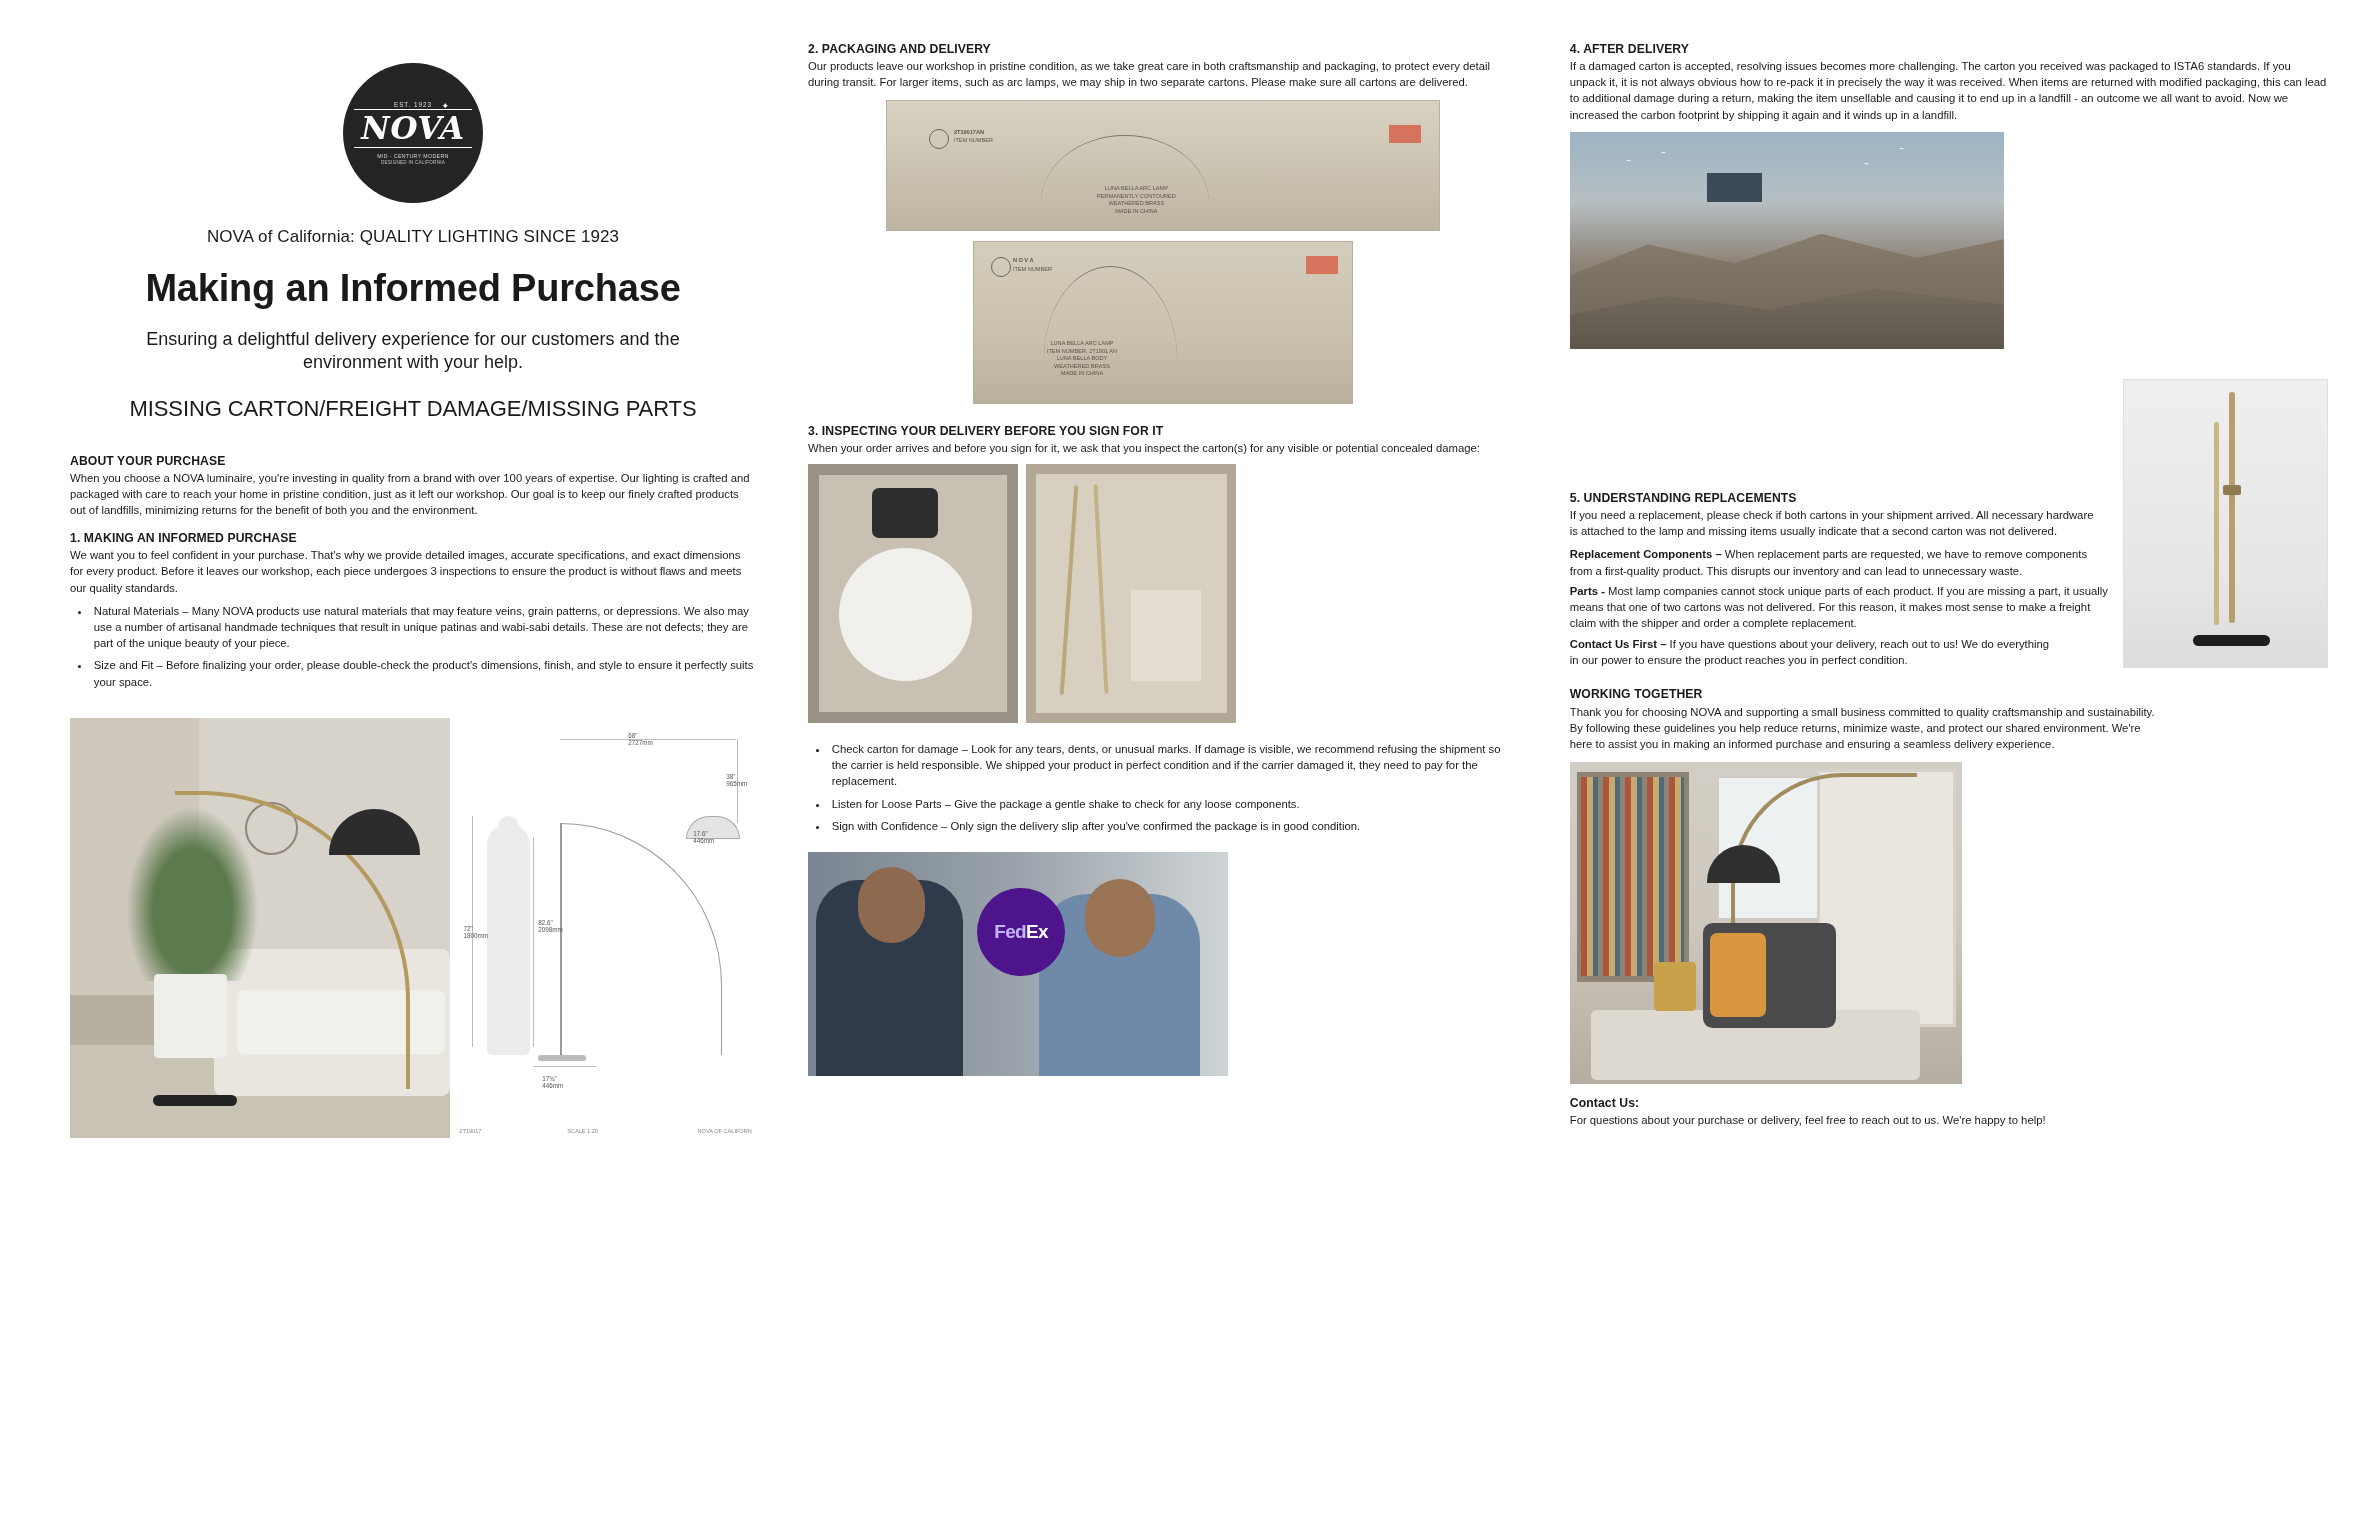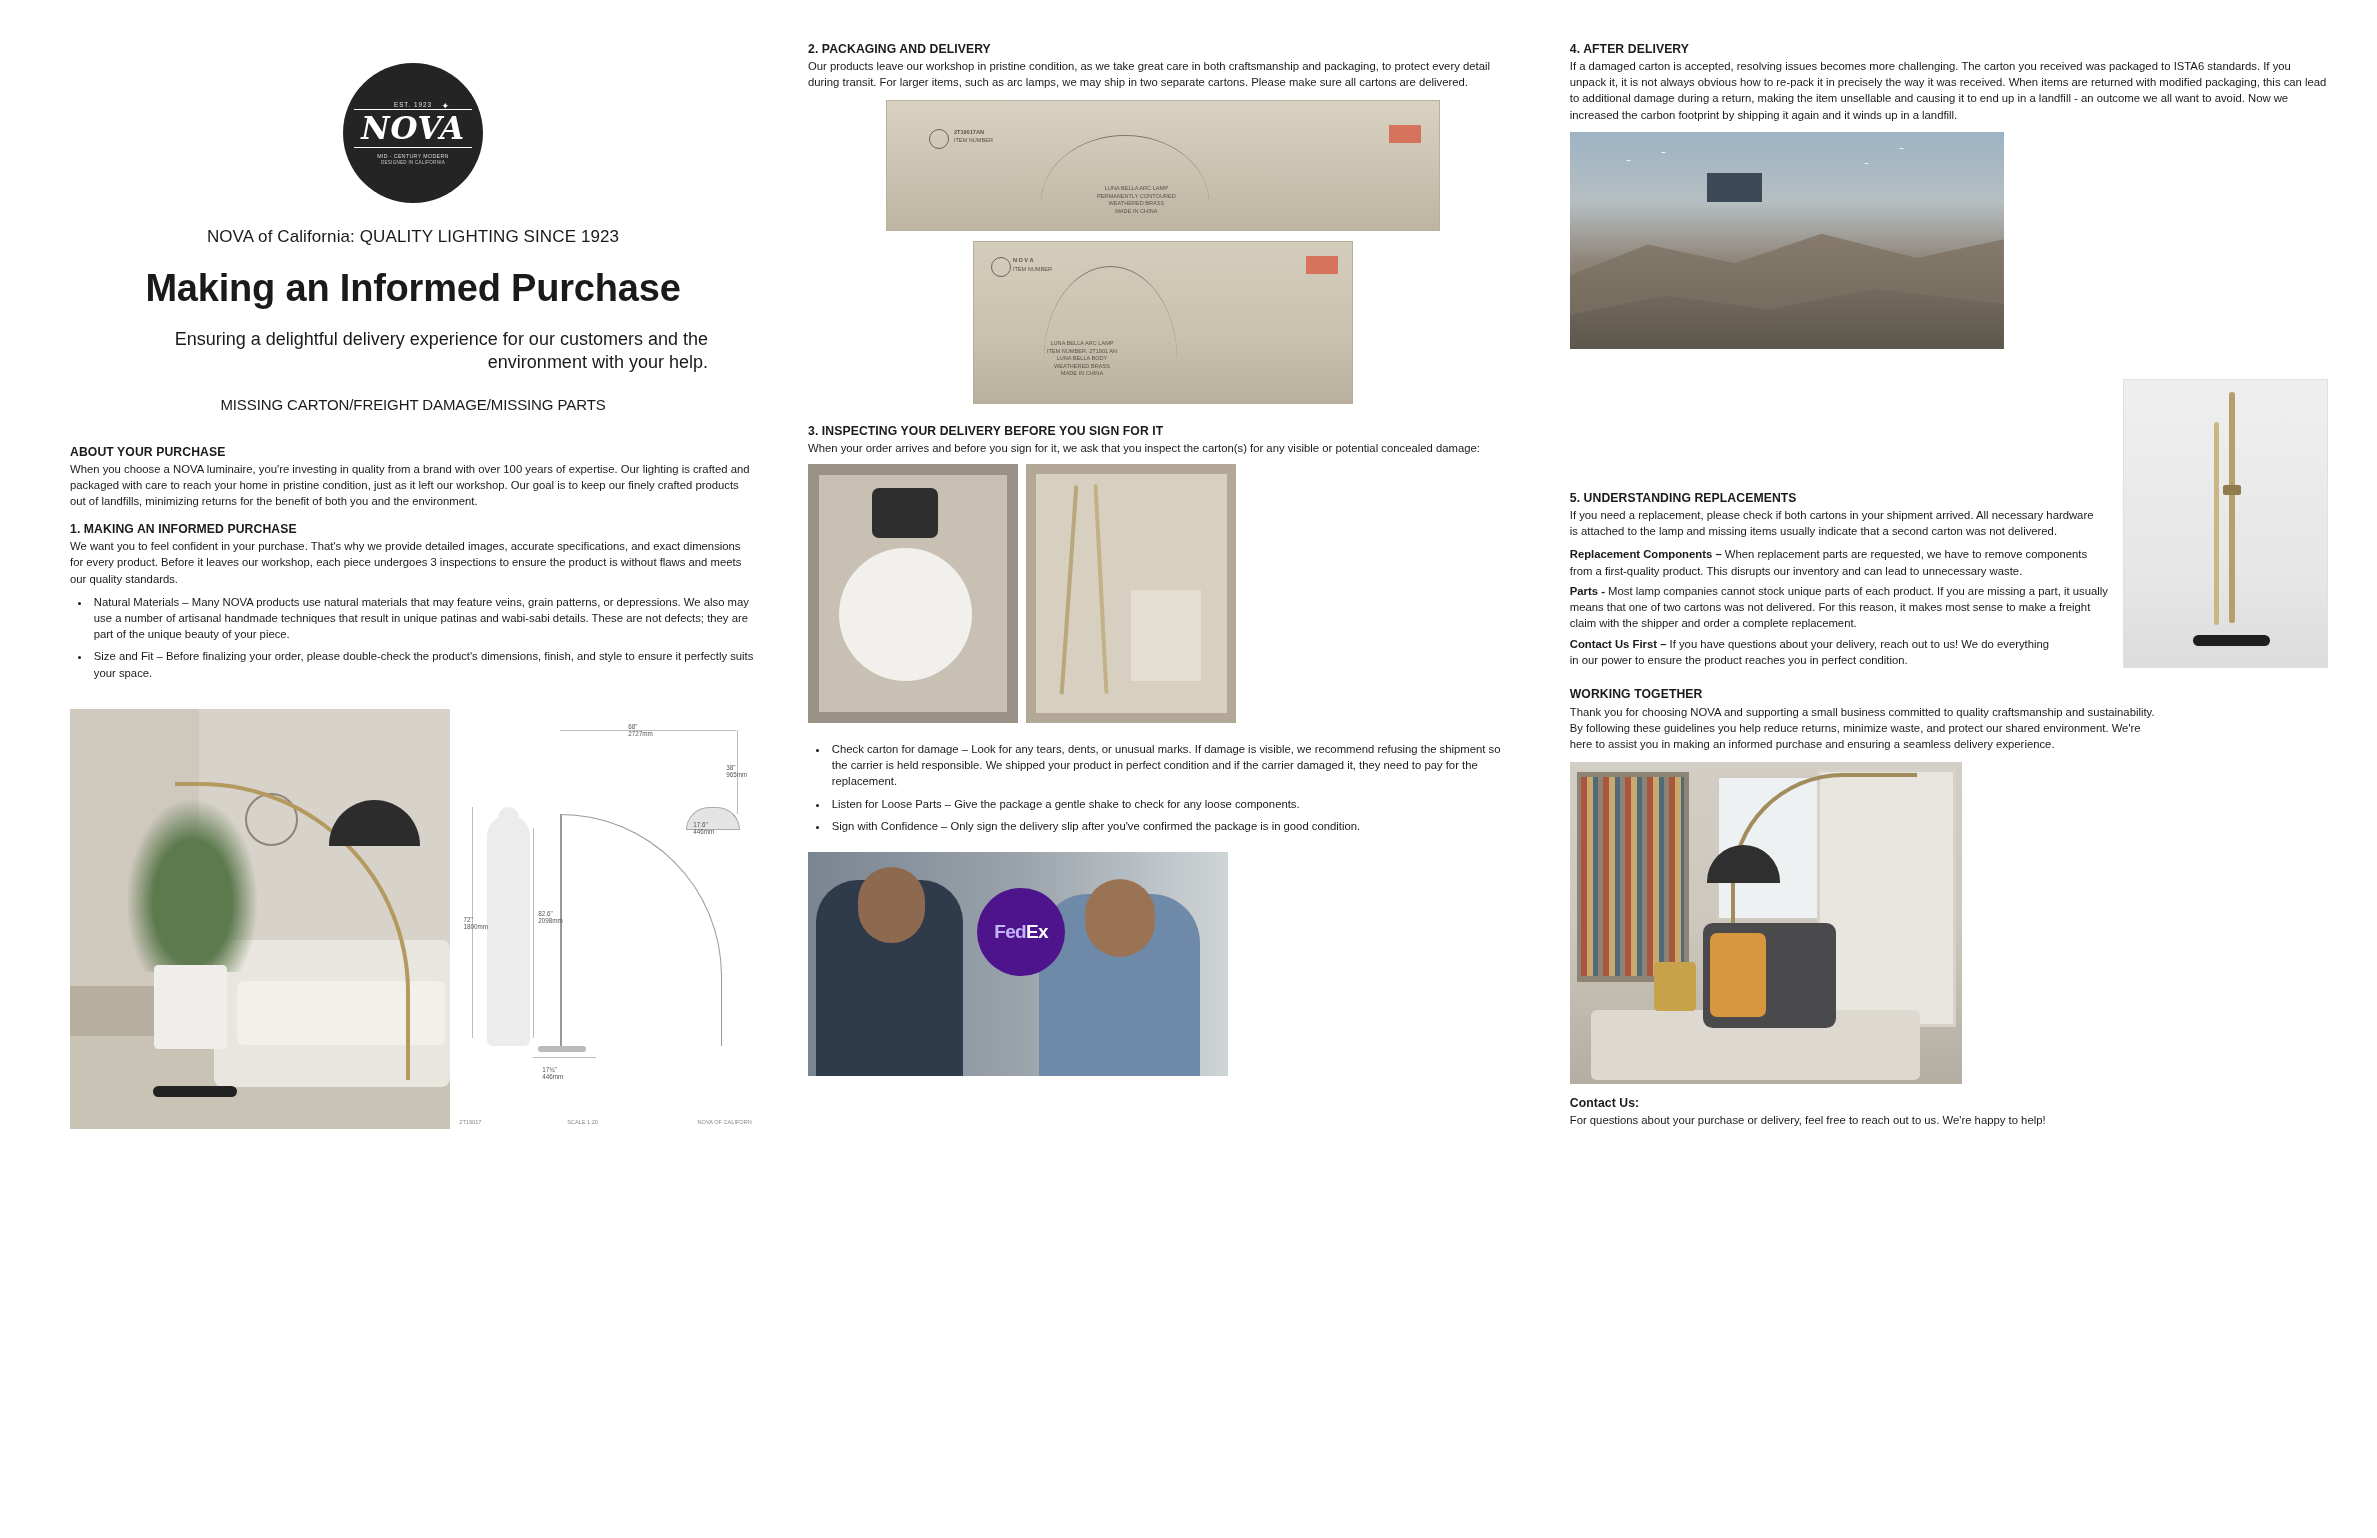--- a/index.html
+++ b/index.html
@@ -93,29 +93,29 @@
     letter-spacing: 0.1px;
   }
   h1.title {
     text-align: center;
     font-size: 38px;
     font-weight: 700;
     margin: 19.6px 0 0 0;
     letter-spacing: -0.2px;
   }
   .subtitle {
-    text-align: right;
+    text-align: center;
     font-size: 18px;
     line-height: 1.32;
     margin: 18px auto 0 auto;
     width: 86%;
   }
   .banner {
     text-align: center;
-    font-size: 15px;
+    font-size: 22px;
     margin: 21px 0 0 0;
     letter-spacing: -0.1px;
   }
 
   
   h2.sec {
     font-size: 12.2px;
     font-weight: 700;
     margin: 0 0 2.1px 0;
     letter-spacing: 0.1px;

